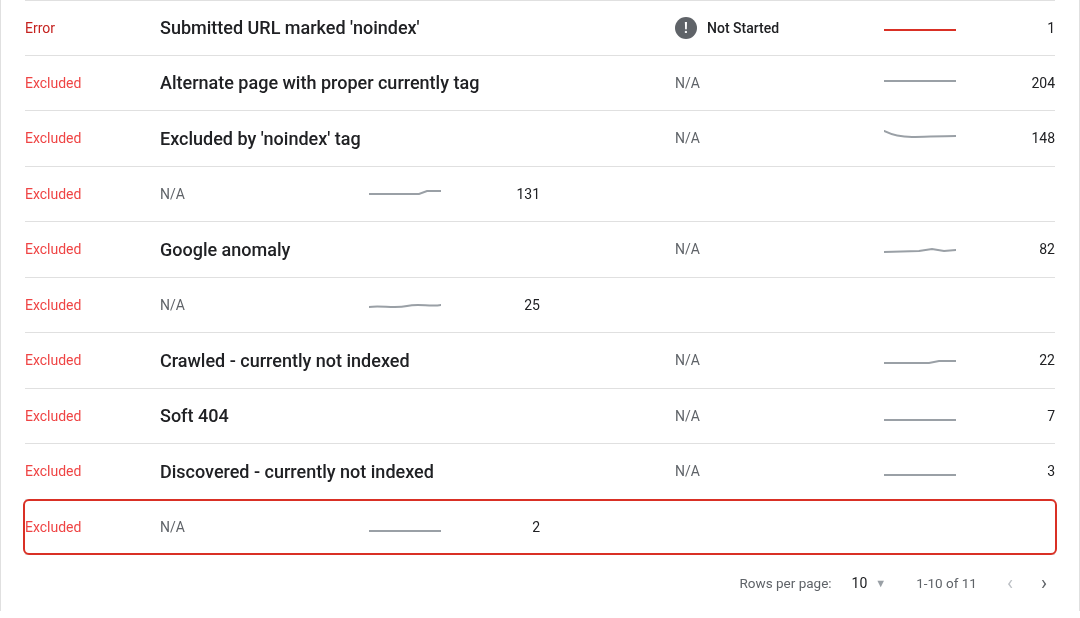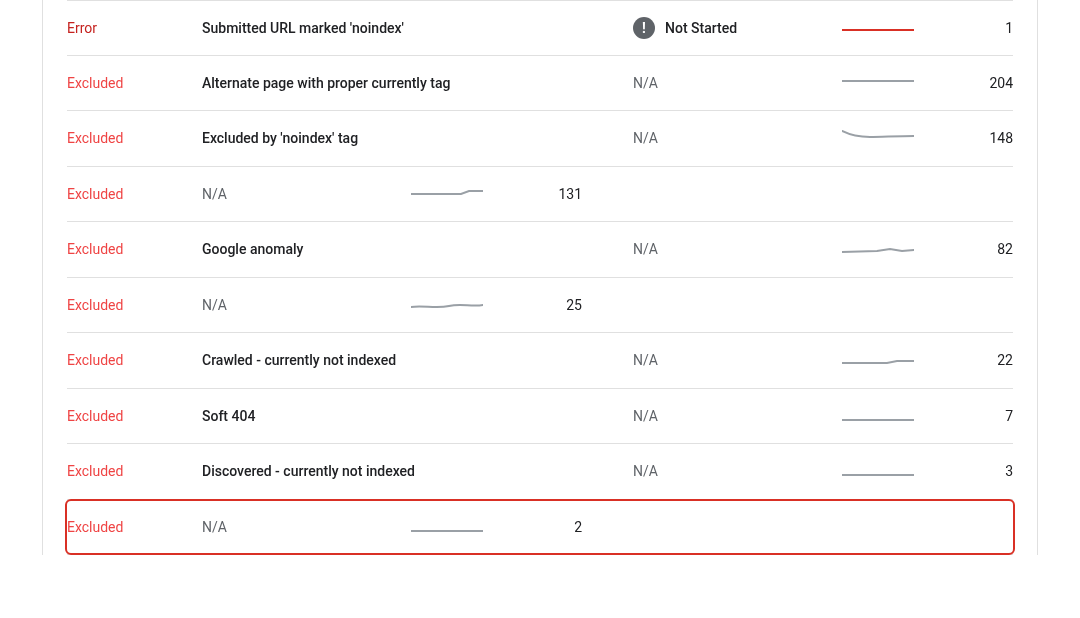--- a/index.html
+++ b/index.html
@@ -5,21 +5,21 @@
   * { box-sizing: border-box; }
   body {
     margin: 0;
     font-family: Roboto, Arial, sans-serif;
     background: #fff;
     width: 1080px;
     height: 618px;
     overflow: hidden;
   }
   .container {
-    width: 996px;
+    width: 1080px;
     margin: 0 auto;
     background: #fff;
     border-left: 1px solid #e0e0e0;
     border-right: 1px solid #e0e0e0;
     padding: 0 24px 0 24px;
   }
   .row {
     display: flex;
     align-items: center;
     height: 55.5px;
@@ -31,21 +31,21 @@
   }
   .col-type {
     width: 135px;
     color: #ef4444;
     font-size: 14px;
   }
   .col-type.error { color: #c5221f; }
   .col-reason {
     flex: 1;
     color: #202124;
-    font-size: 14px;
+    font-size: 18px;
     font-weight: 500;
     padding-right: 8px;
   }
   .col-status {
     width: 190px;
     display: flex;
     align-items: center;
     gap: 10px;
     color: #202124;
     font-size: 14px;
@@ -237,14 +237,28 @@
         </div>
         <div class="col-trend">
           <svg viewBox="0 0 72 20">
             <path d="M0,14 L72,14" stroke="#9aa0a6" stroke-width="2" fill="none" stroke-linecap="round"></path>
           </svg>
         </div>
         <div class="col-pages">2</div>
       </div>
     </div>
 
+  <div class="pagination">
+    <div class="rpp">
+      <span>Rows per page:</span>
+      <div class="rpp-select">
+        <span>10</span>
+        <span class="caret">▼</span>
+      </div>
+    </div>
+    <span class="range">1-10 of 11</span>
+    <div class="nav-arrows">
+      <span class="prev">‹</span>
+      <span class="next">›</span>
+    </div>
+  </div>
 
 </div>
 
 </body></html>

